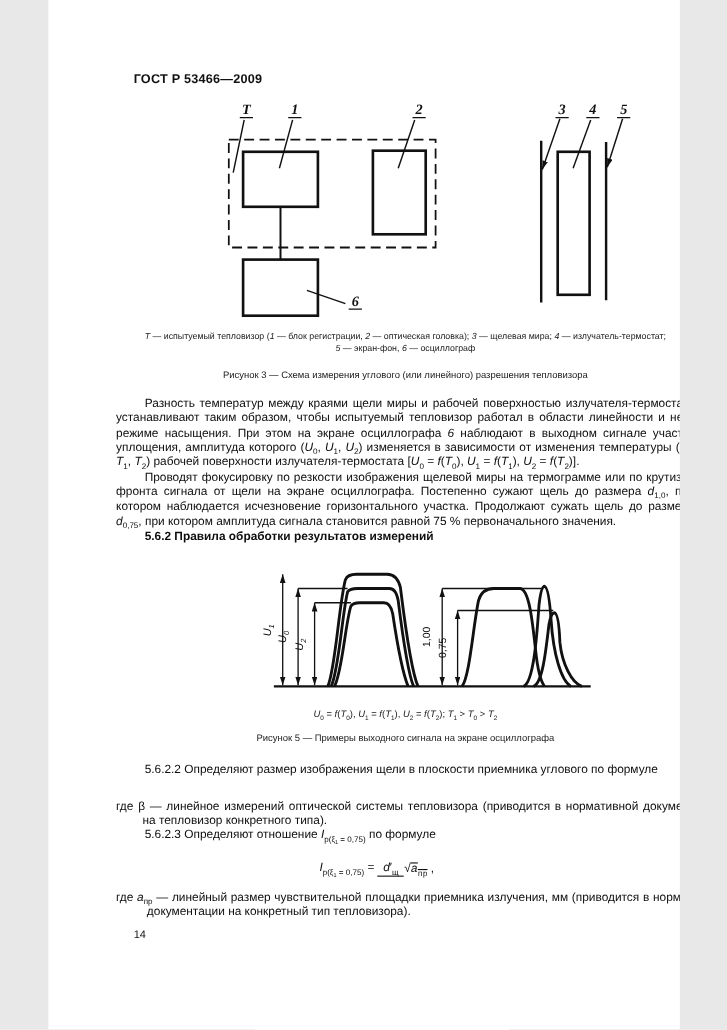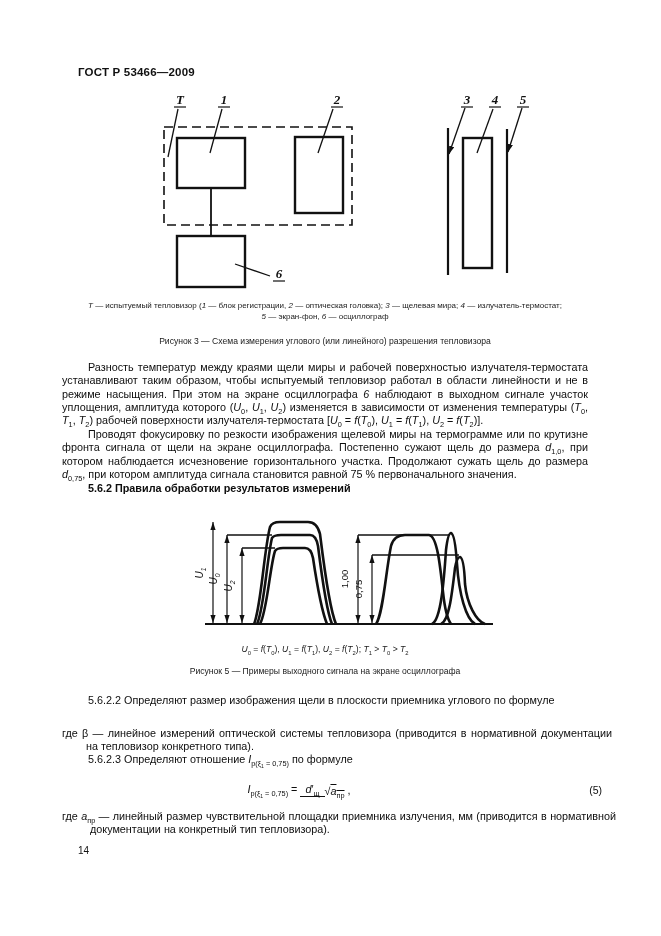--- a/index.html
+++ b/index.html
@@ -1,17 +1,17 @@
 <!DOCTYPE html>
 <html lang="ru"><head>
 <meta charset="utf-8">
 <style>
   html,body { margin:0; padding:0; background:#e8e8e8; }
   .page {
-    position:relative; width:661px; height:936px; margin:0 auto;
+    position:relative; width:574px; height:936px; margin:0 auto;
     background:#ffffff; color:#111;
     font-family:"Liberation Sans", sans-serif;
     overflow:hidden;
   }
   .abs { position:absolute; }
   .header {
     left:78px; top:66px; font-size:11.5px; font-weight:bold; letter-spacing:.2px;
   }
   .content { left:62px; width:526px; }
   .legend { text-align:center; font-size:8px; line-height:11px; color:#1a1a1a; }
@@ -28,21 +28,21 @@
   .frow {
     left:78px; width:526px; display:flex; align-items:center; justify-content:center;
     font-size:10.8px; color:#0d0d0d;
   }
   .frow .fnum { position:absolute; right:2px; top:50%; transform:translateY(-50%); font-size:10.5px; }
   .f4shift { transform:translateX(-8px); }
   .f5shift { transform:translateX(-42px); display:inline-flex; align-items:center; }
   .frac { display:inline-flex; flex-direction:row; align-items:center; margin:0 3px; vertical-align:middle; }
   .frac .num { border-bottom:1px solid #111; padding:0 5px 1px; }
   .frac .den { padding-top:1px; }
-  .ovl { text-decoration:overline; }
+  .ovl { text-decoration:overline;font-family:Liberation Mono, monospace; }
   .fig5wrap { left:180px; top:512px; width:330px; height:126px; }
   .fig5wrap svg { position:absolute; left:0; top:0; }
   .vlab {
     position:absolute; width:28px; height:14px; text-align:center;
     font-style:italic; font-size:10px; color:#111;
     transform:rotate(-90deg); transform-origin:center;
   }
   .vnum { font-style:normal; font-size:9.5px; }
   .f5formula { text-align:center; font-size:8.6px; color:#1a1a1a; }
   .pagenum { left:78px; top:845px; font-size:10px; }

